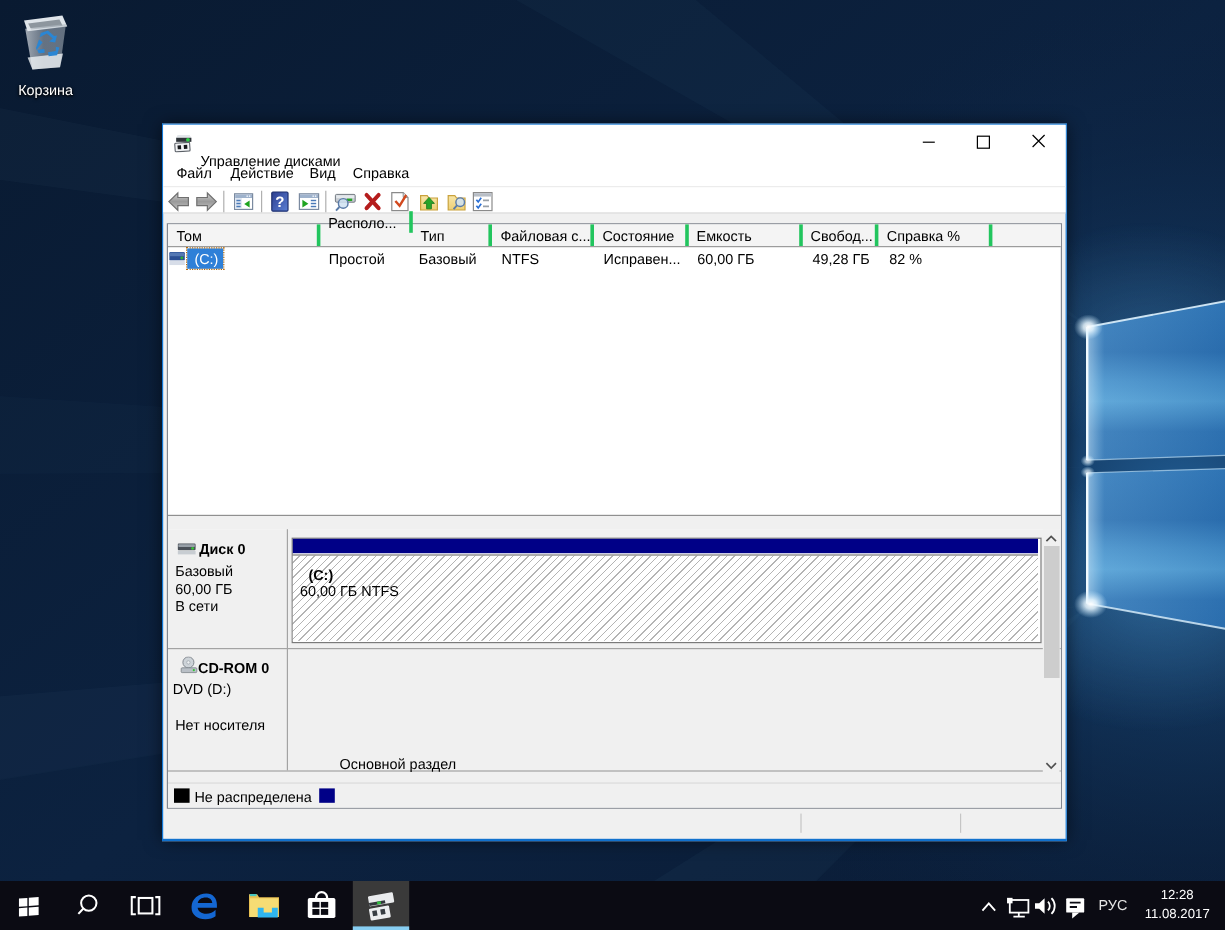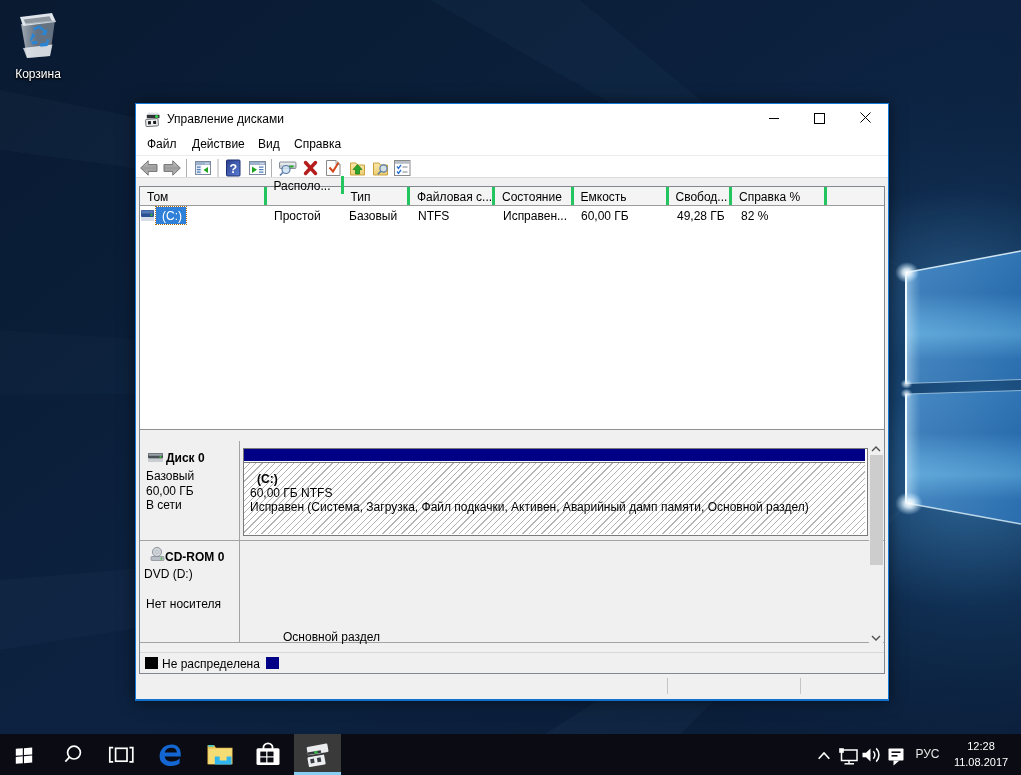--- a/index.html
+++ b/index.html
@@ -109,21 +109,21 @@
 <svg style="left:9px;top:7px;" width="16" height="16" viewBox="0 0 16 16">
  <path d="M3 1.5 L13 1.5 L14.5 3.8 L1.8 3.8 Z" fill="#e2e6ea"></path>
  <rect x="1.8" y="3.8" width="12.7" height="3.4" fill="#2e3338"></rect>
  <circle cx="11.6" cy="5.5" r="1.6" fill="#2fd348"></circle>
  <g transform="rotate(-4 7 11.5)">
   <rect x="0.8" y="8" width="12.4" height="7.2" rx="0.8" fill="#f2f3f5" stroke="#5a5f66" stroke-width="0.9"></rect>
   <rect x="3" y="10" width="2.9" height="3.2" fill="#17191c"></rect>
   <rect x="8.2" y="10" width="2.9" height="3.2" fill="#17191c"></rect>
  </g>
 </svg>
-<span class="t12" style="left:31px;top:8px;">Управление дисками</span>
+<span class="t12" style="left:31px;top:23px;">Управление дисками</span>
 <div style="left:633px;top:14px;width:10px;height:1px;background:#000;"></div>
 <div style="left:678px;top:9px;width:9px;height:9px;border:1px solid #000;"></div>
 <svg style="left:723px;top:7px;" width="13" height="13" viewBox="0 0 13 13">
  <path d="M1.5 1.5 L11.5 11.5 M11.5 1.5 L1.5 11.5" stroke="#000" stroke-width="1"></path>
 </svg>
 
 <span class="t12" style="left:11px;top:33px;">Файл</span>
 <span class="t12" style="left:56px;top:33px;">Действие</span>
 <span class="t12" style="left:122px;top:33px;">Вид</span>
 <span class="t12" style="left:158px;top:33px;">Справка</span>
@@ -254,21 +254,20 @@
 <span class="t12" style="left:30px;top:347px;font-weight:bold;">Диск 0</span>
 <span class="t12" style="left:10px;top:365px;">Базовый</span>
 <span class="t12" style="left:10px;top:379.5px;">60,00 ГБ</span>
 <span class="t12" style="left:10px;top:394px;">В сети</span>
 
 <div style="left:107px;top:344px;width:623px;height:86px;border:1px solid #7a7a7a;background:#fff;"></div>
 <div style="left:108px;top:345px;width:621px;height:12px;background:#000087;"></div>
 <div class="hatch" style="left:108px;top:358px;width:621px;height:71px;border-top:1px solid #7a7a7a;"></div>
 <span class="t12" style="left:121px;top:368px;font-weight:bold;background:transparent;">(C:)</span>
 <span class="t12" style="left:114px;top:382px;">60,00 ГБ NTFS</span>
-<span class="t12" style="left:114px;top:396px;">Исправен (Система, Загрузка, Файл подкачки, Активен, Аварийный дамп памяти, Основной раздел)</span>
 
 <svg style="left:14px;top:443px;" width="15" height="15" viewBox="0 0 15 15">
  <circle cx="7" cy="5" r="4.6" fill="#cdd3d8" stroke="#7e858c" stroke-width="0.8"></circle>
  <circle cx="7" cy="5" r="1.4" fill="#eef1f3" stroke="#9aa1a8" stroke-width="0.6"></circle>
  <rect x="1" y="9.5" width="13" height="4" rx="0.8" fill="#b9bfc6" stroke="#7e858c" stroke-width="0.7"></rect>
  <circle cx="11.5" cy="11.5" r="0.9" fill="#35c435"></circle>
 </svg>
 <span class="t12" style="left:29px;top:446px;font-weight:bold;">CD-ROM 0</span>
 <span class="t12" style="left:8px;top:463px;">DVD (D:)</span>
 <span class="t12" style="left:10px;top:493px;">Нет носителя</span>

